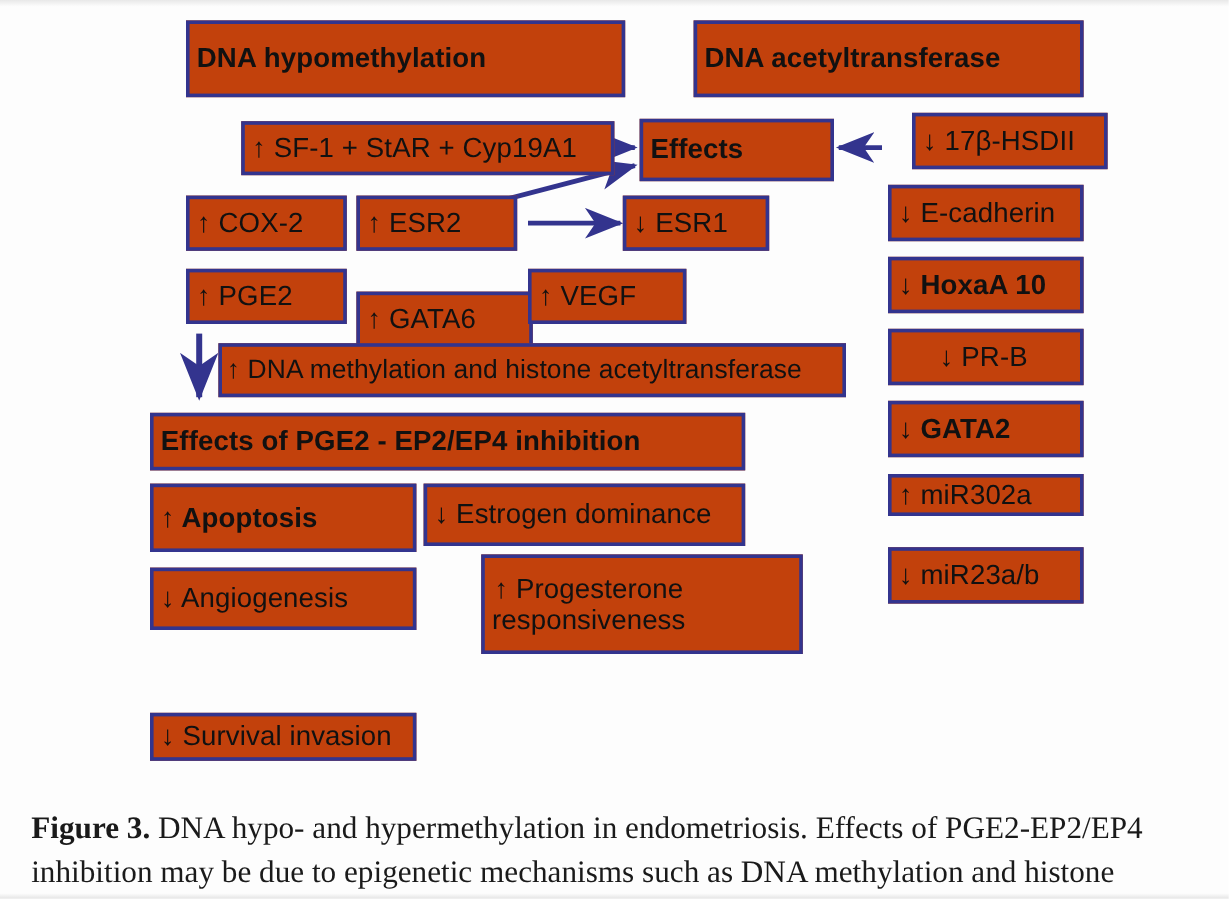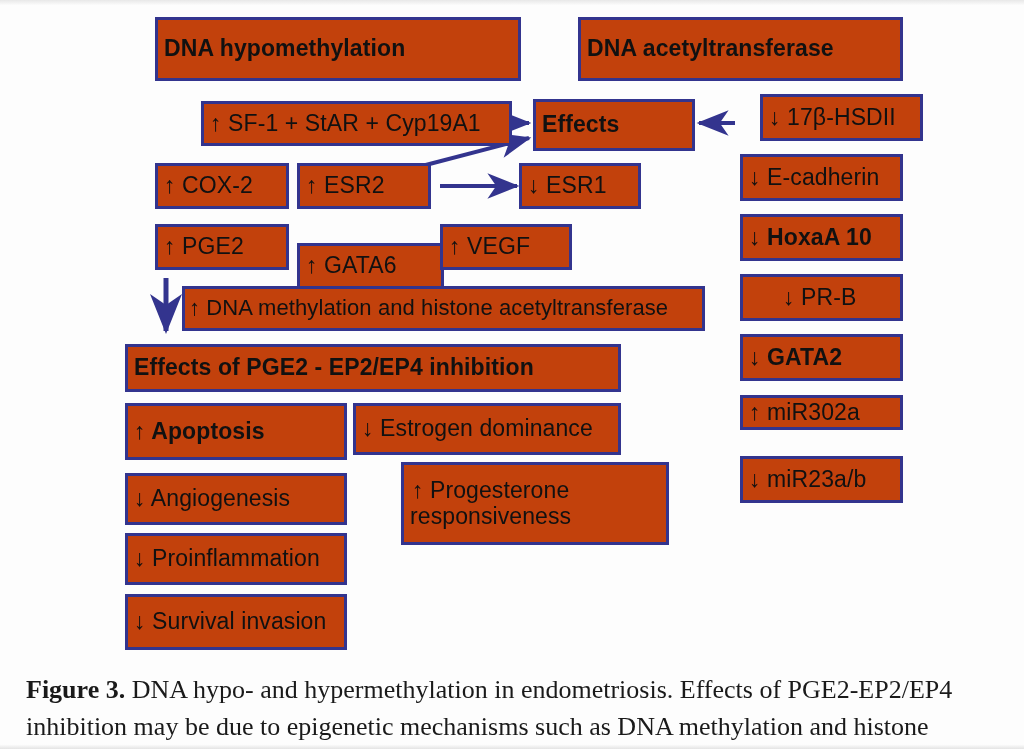--- a/index.html
+++ b/index.html
@@ -179,24 +179,21 @@
     <div class="box bold" style="left:125px; top:344px; width:496px; height:48px;">
       <span>Effects of PGE2 - EP2/EP4 inhibition</span>
     </div>
 
     <div class="box" style="left:125px; top:403px; width:222px; height:57px;font-weight:bold;">
       <span>↑ Apoptosis</span>
     </div>
     <div class="box" style="left:125px; top:473px; width:222px; height:52px;">
       <span>↓ Angiogenesis</span>
     </div>
-    <div class="box" style="left:125px; top:533px; width:222px; height:52px;">
-      <span>↓ Proinflammation</span>
-    </div>
-    <div class="box" style="left:125px; top:594px; width:222px; height:56px;">
+    <div class="box" style="left:125px; top:594px; width:222px; height:40px;">
       <span>↓ Survival invasion</span>
     </div>
 
     <div class="box" style="left:353px; top:403px; width:268px; height:52px;">
       <span>↓ Estrogen dominance</span>
     </div>
     <div class="box" style="left:353px; top:462px; width:268px; height:83px;margin-left:48px;">
       <span>↑ Progesterone
 responsiveness</span>
     </div>

